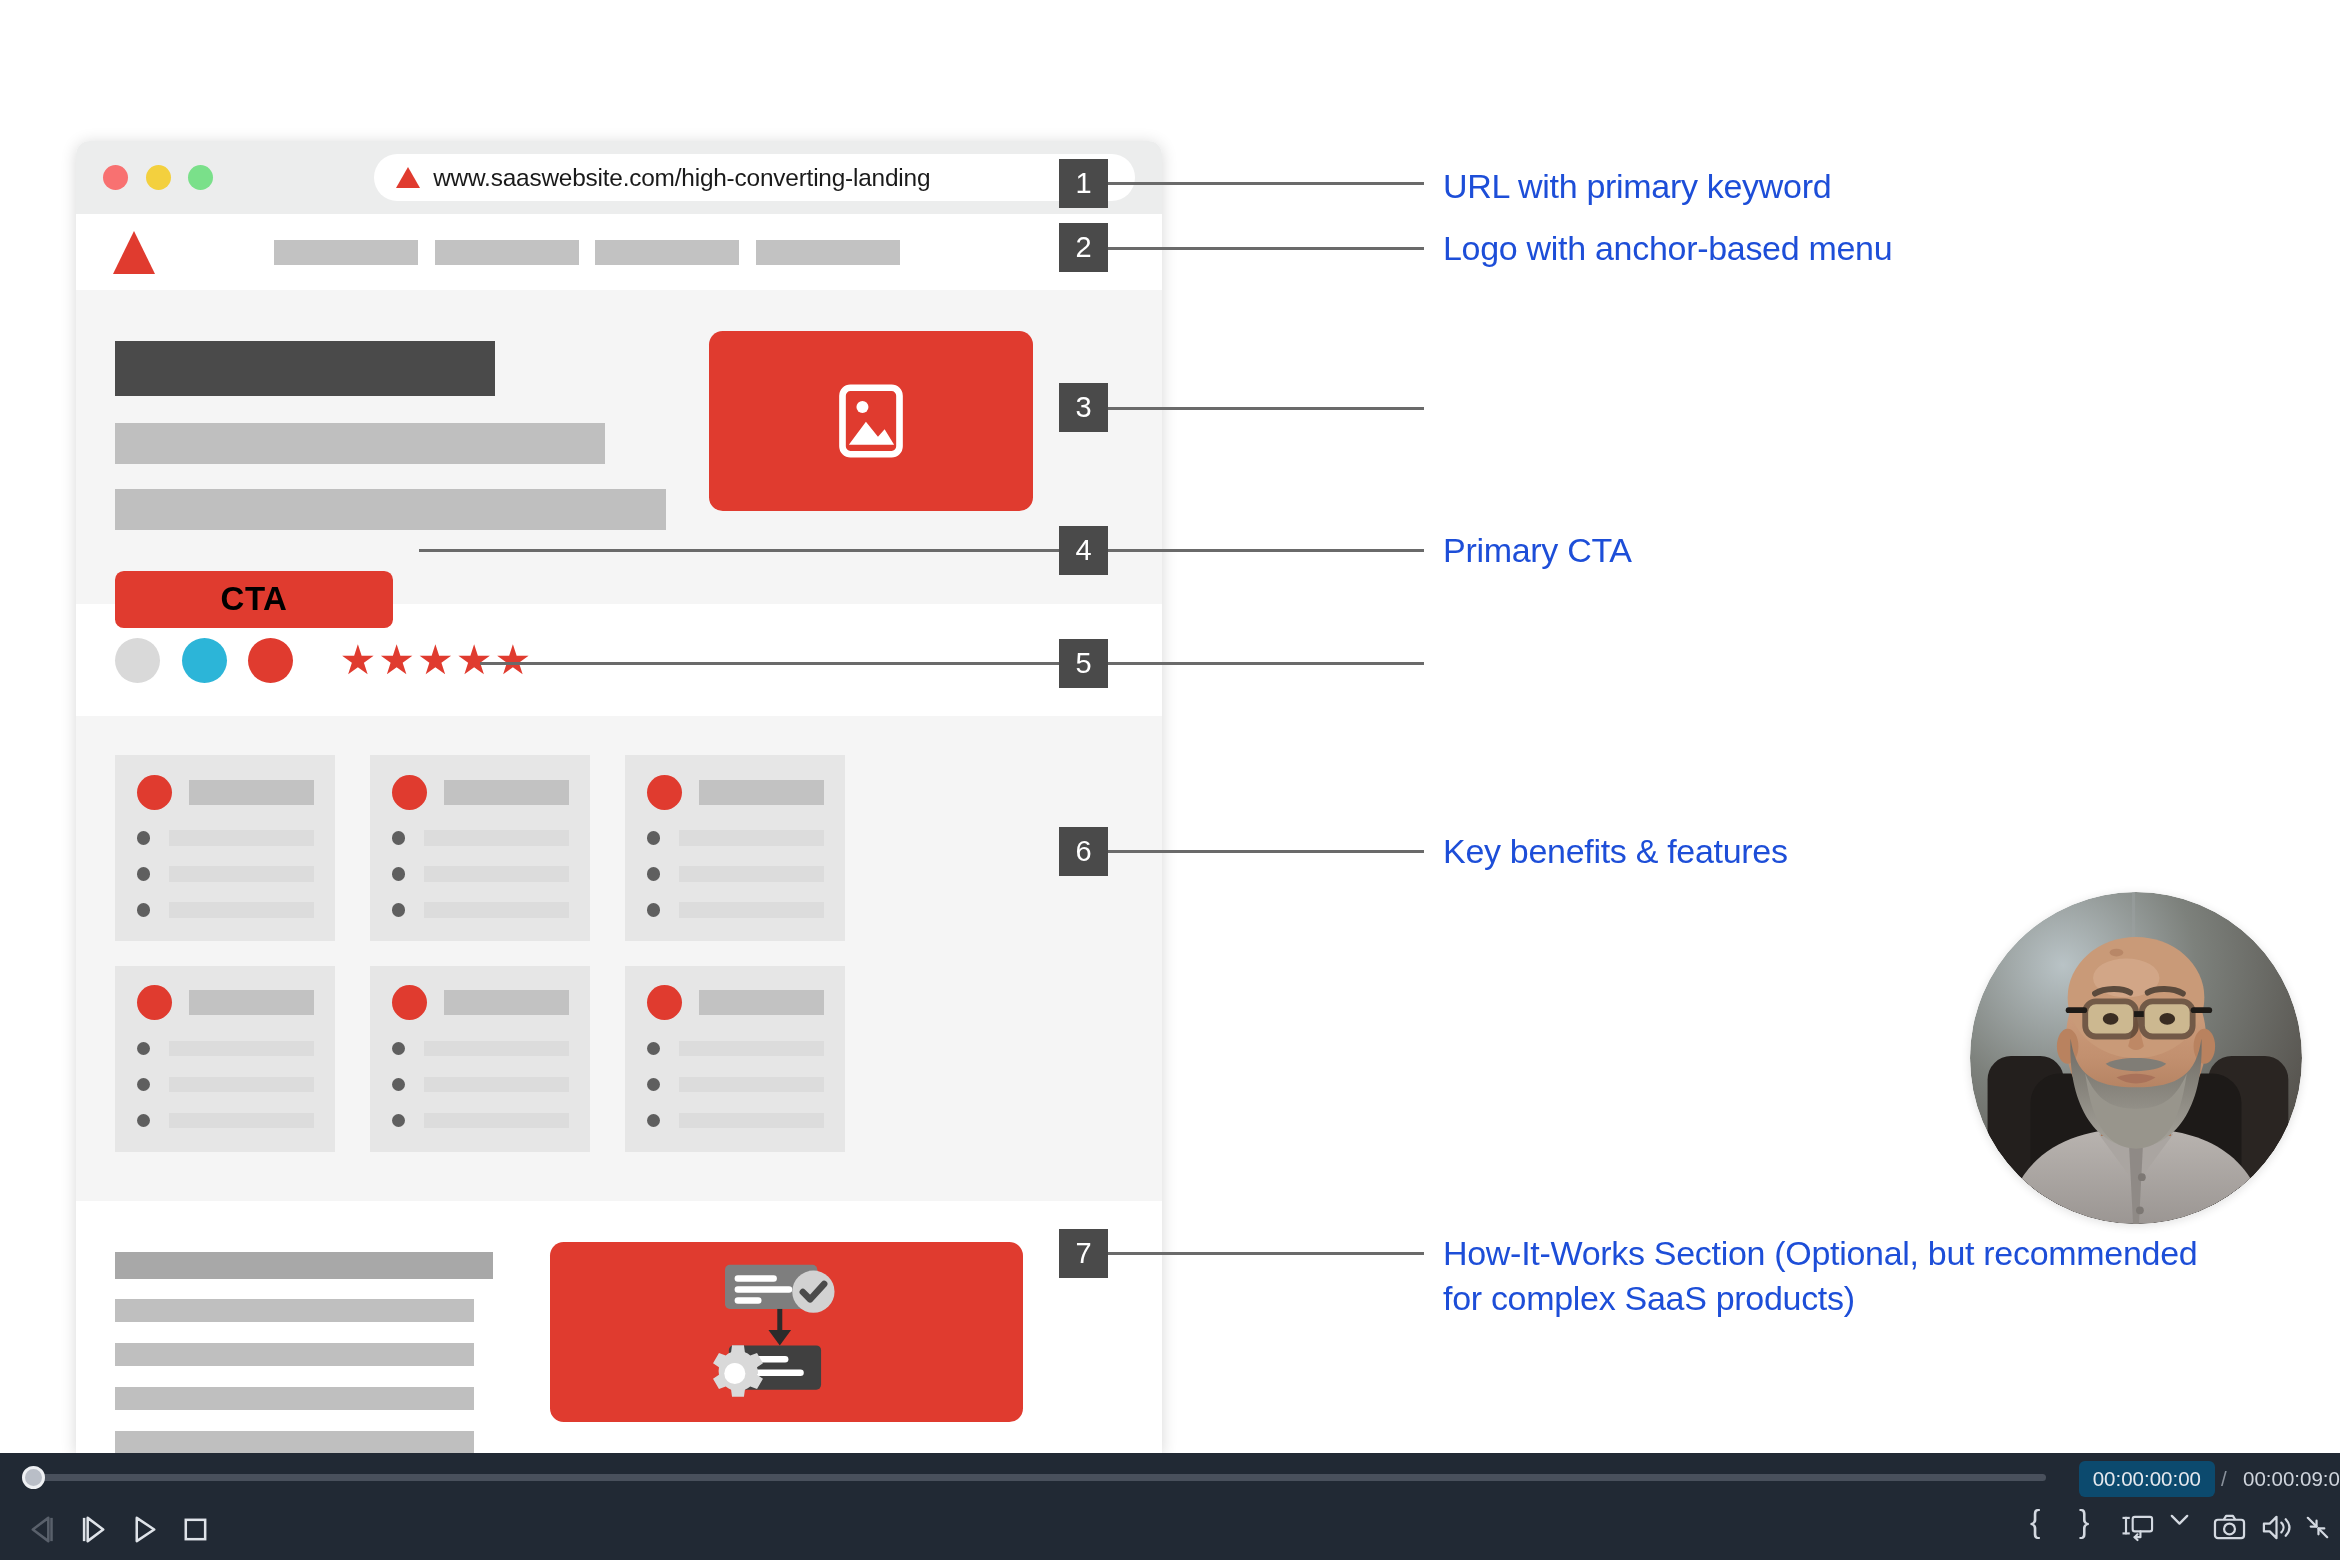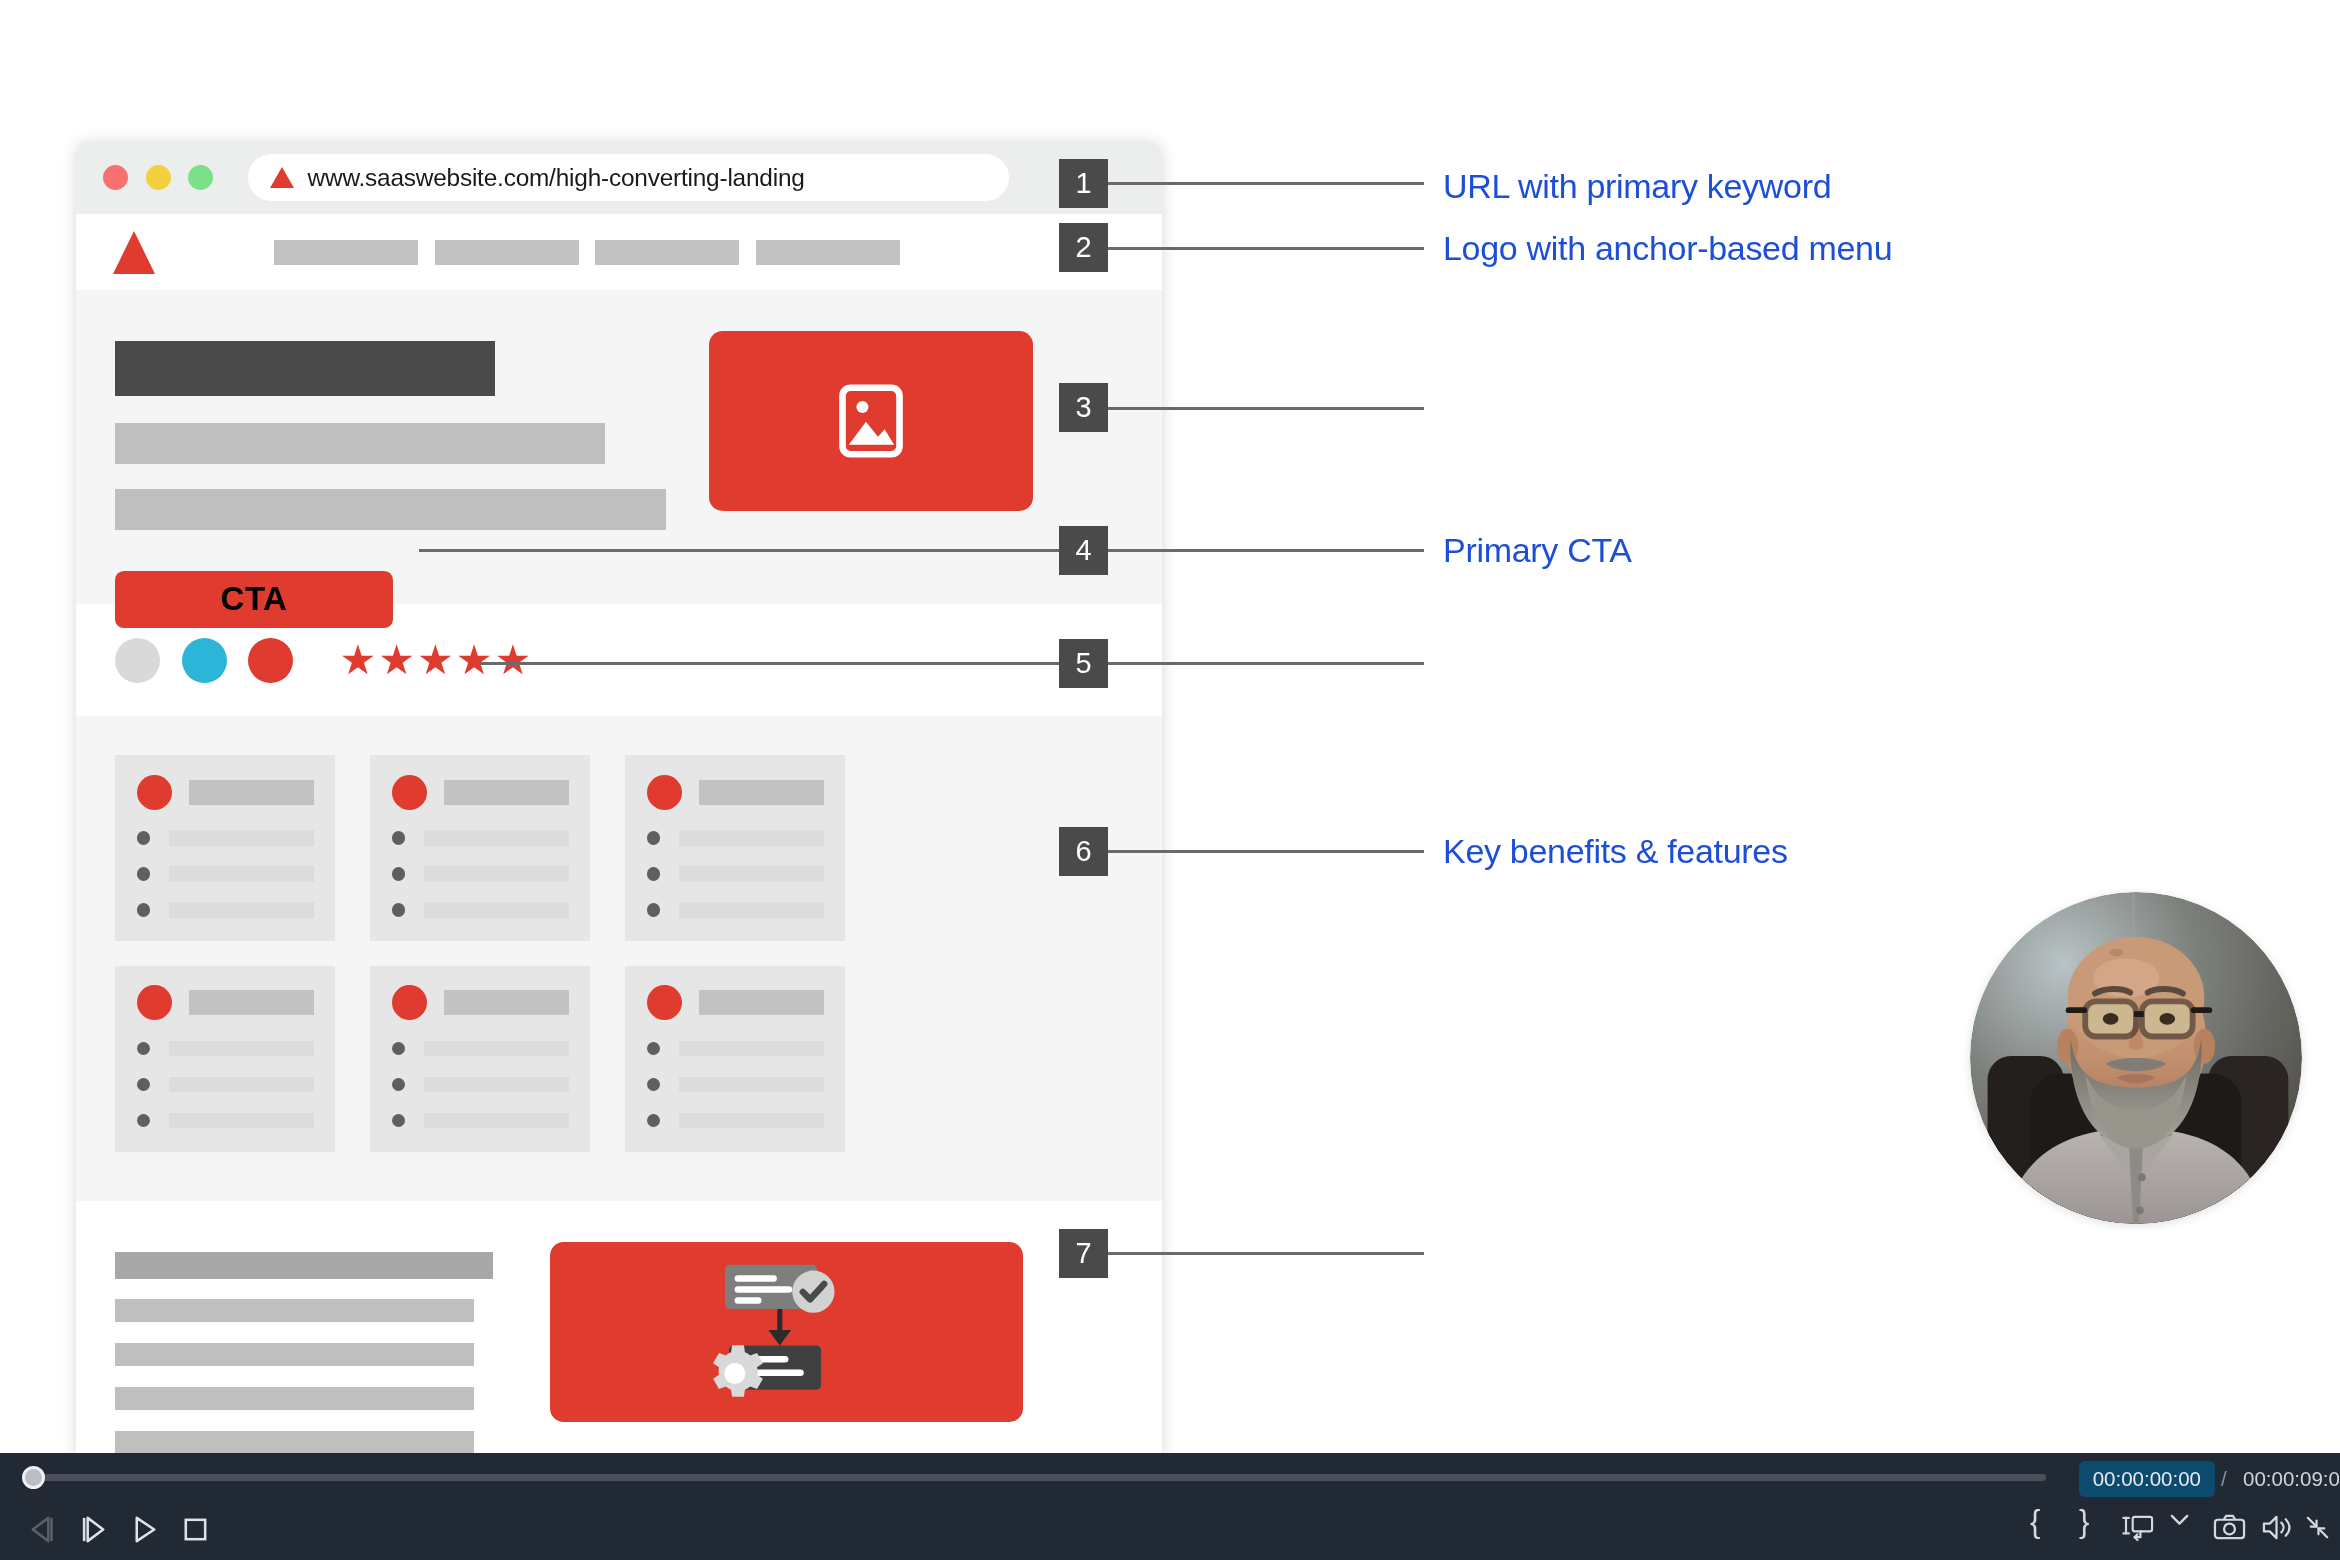--- a/index.html
+++ b/index.html
@@ -21,20 +21,21 @@
     border-radius: 13.7px 13.7px 0 0;
     box-shadow: 0 2.9px 15.6px rgba(0,0,0,0.16);
     overflow: hidden;
   }
   .chrome-bar {
     height: 73px;
     background: #eceded;
     display: flex; align-items: center;
     padding: 0 27px;
     gap: 21.5px;
+    justify-content: space-between;
   }
   .lights { display: flex; gap: 17.6px; }
   .light { width: 25px; height: 25px; border-radius: 50%; }
   .l-red   { background: #f87171; }
   .l-amber { background: #f3d03e; }
   .l-green { background: #7ae08a; }
 
   .urlbar {
     flex: 0 0 auto;
     width: 761px; height: 47px;
@@ -408,20 +409,22 @@
   <div class="badge" style="left:1059px; top:639px;">5</div>
   <div class="leader" style="left:480px;  top:662px; width:579px;"></div>
   <div class="leader" style="left:1108px; top:662px; width:316px;"></div>
 
   <div class="badge" style="left:1059px; top:827px;">6</div>
   <div class="leader" style="left:1108px; top:850px; width:316px;"></div>
   <div class="anno" style="left:1443px; top:829px;">Key benefits &amp; features</div>
 
   <div class="badge" style="left:1059px; top:1229px;">7</div>
   <div class="leader" style="left:1108px; top:1252px; width:316px;"></div>
+  <div class="anno" style="left:1443px; top:1231px;">How-It-Works Section (Optional, but recommended
+for complex SaaS products)</div>
 
   <div class="webcam">
     <svg width="332" height="332" viewBox="0 0 340 340">
       <defs>
         <radialGradient id="roomg" cx="28%" cy="22%" r="95%">
           <stop offset="0%" stop-color="#b9c3c6"></stop>
           <stop offset="42%" stop-color="#7d817c"></stop>
           <stop offset="100%" stop-color="#4a4540"></stop>
         </radialGradient>
         <linearGradient id="skin" x1="0" y1="0" x2="0" y2="1">

